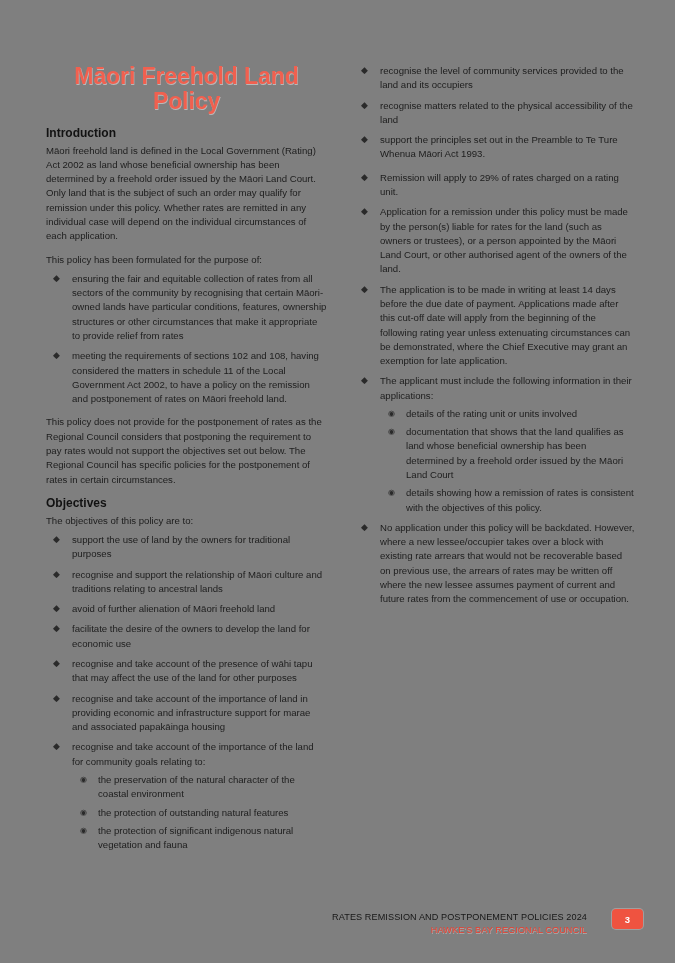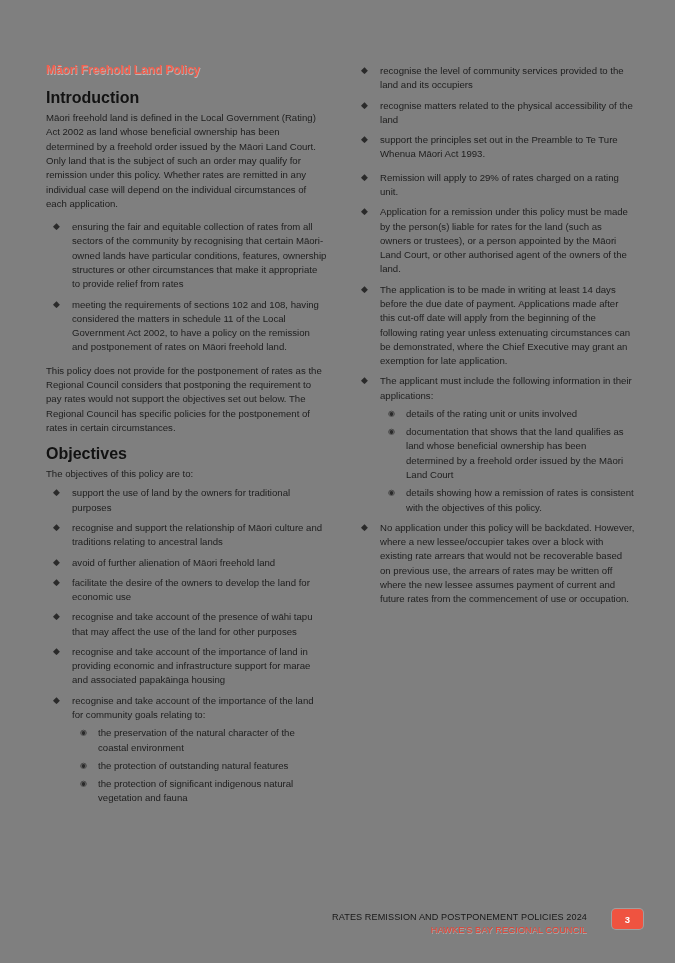--- a/index.html
+++ b/index.html
@@ -23,30 +23,31 @@
     left: 46px;
     width: 589px;
     display: flex;
     gap: 27px;
     align-items: flex-start;
   }
   .col {
     width: 281px;
   }
   .doc-title {
-    font-size: 12px;
+    font-size: 23px;
     font-weight: bold;
     color: #f1604f;
     letter-spacing: -0.1px;
     margin: 0 0 11px 0;
     line-height: 1.1;
     text-shadow: 0.6px 0.6px 0 rgba(255,255,255,0.45);
+    text-align: center;
   }
   h2.section-heading {
-    font-size: 16px;
+    font-size: 12px;
     font-weight: bold;
     color: #121212;
     margin: 0 0 3px 0;
     line-height: 1.25;
   }
   .sec-gap { margin-top: 12px; }
   p.body-text {
     font-size: 9.6px;
     line-height: 1.49;
     margin: 0 4px 9px 0;
@@ -154,20 +155,21 @@
   <div class="columns">
 
     <div class="col">
 
       <h1 class="doc-title">Māori Freehold Land Policy</h1>
 
       <h2 class="section-heading">Introduction</h2>
 
       <p class="body-text">Māori freehold land is defined in the Local Government (Rating) Act 2002 as land whose beneficial ownership has been determined by a freehold order issued by the Māori Land Court. Only land that is the subject of such an order may qualify for remission under this policy. Whether rates are remitted in any individual case will depend on the individual circumstances of each application.</p>
 
+      <p class="body-text tight">This policy has been formulated for the purpose of:</p>
 
       <ul class="bullets">
         <li>
           <span class="bullet-mark">◆</span>
           <span class="li-text">ensuring the fair and equitable collection of rates from all sectors of the community by recognising that certain Māori-owned lands have particular conditions, features, ownership structures or other circumstances that make it appropriate to provide relief from rates</span>
         </li>
         <li>
           <span class="bullet-mark">◆</span>
           <span class="li-text">meeting the requirements of sections 102 and 108, having considered the matters in schedule 11 of the Local Government Act 2002, to have a policy on the remission and postponement of rates on Māori freehold land.</span>
         </li>

